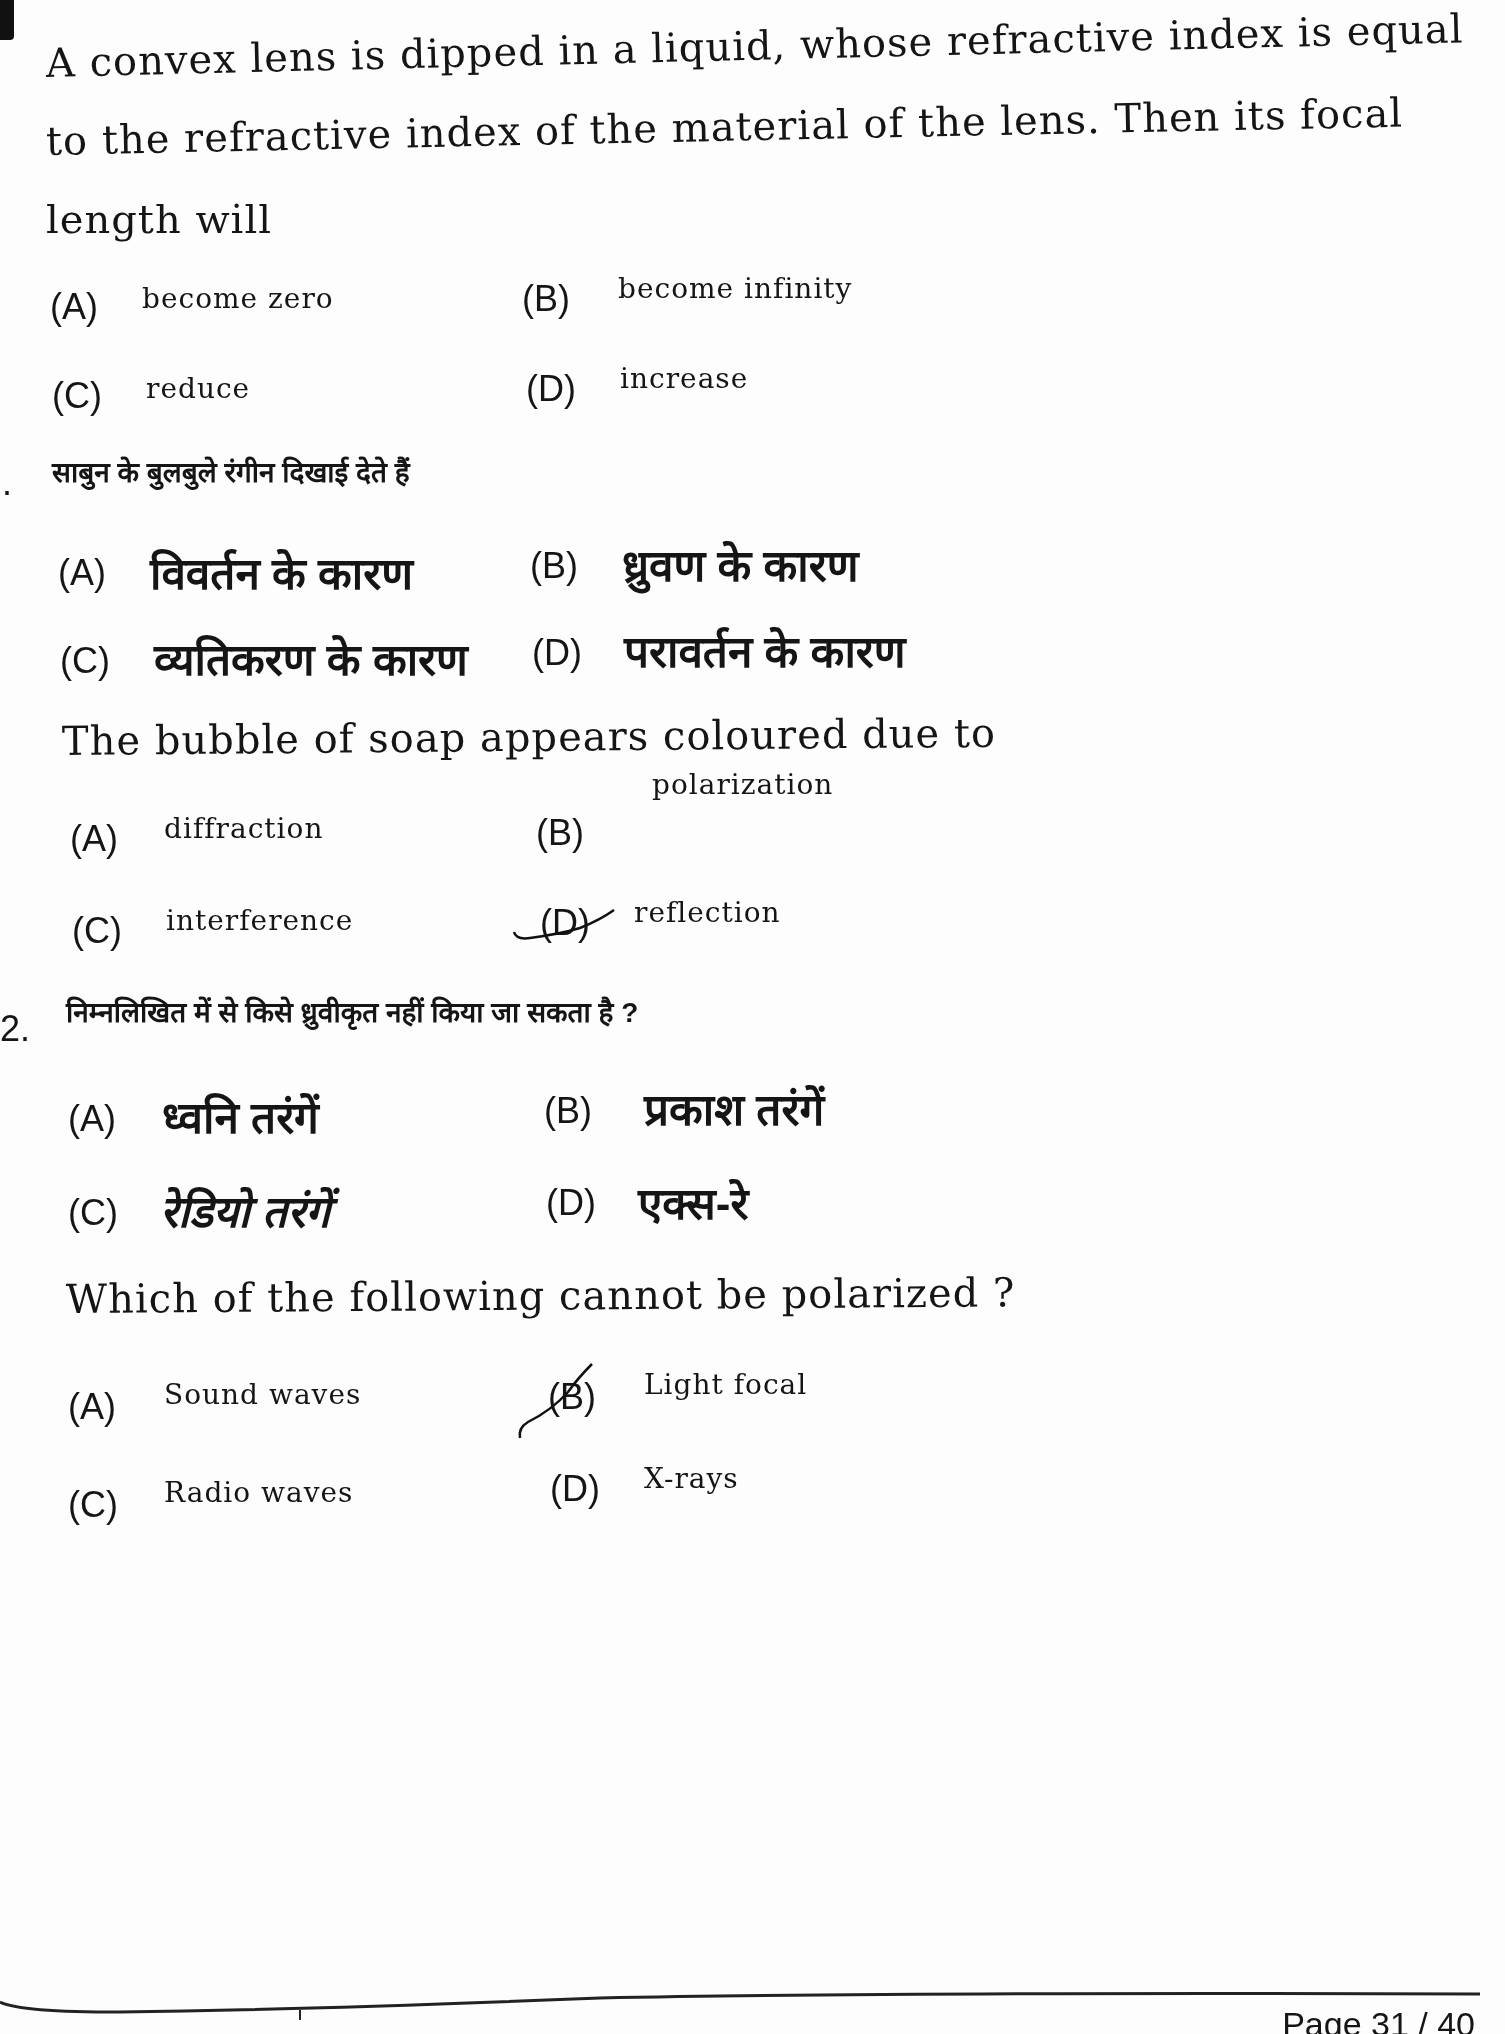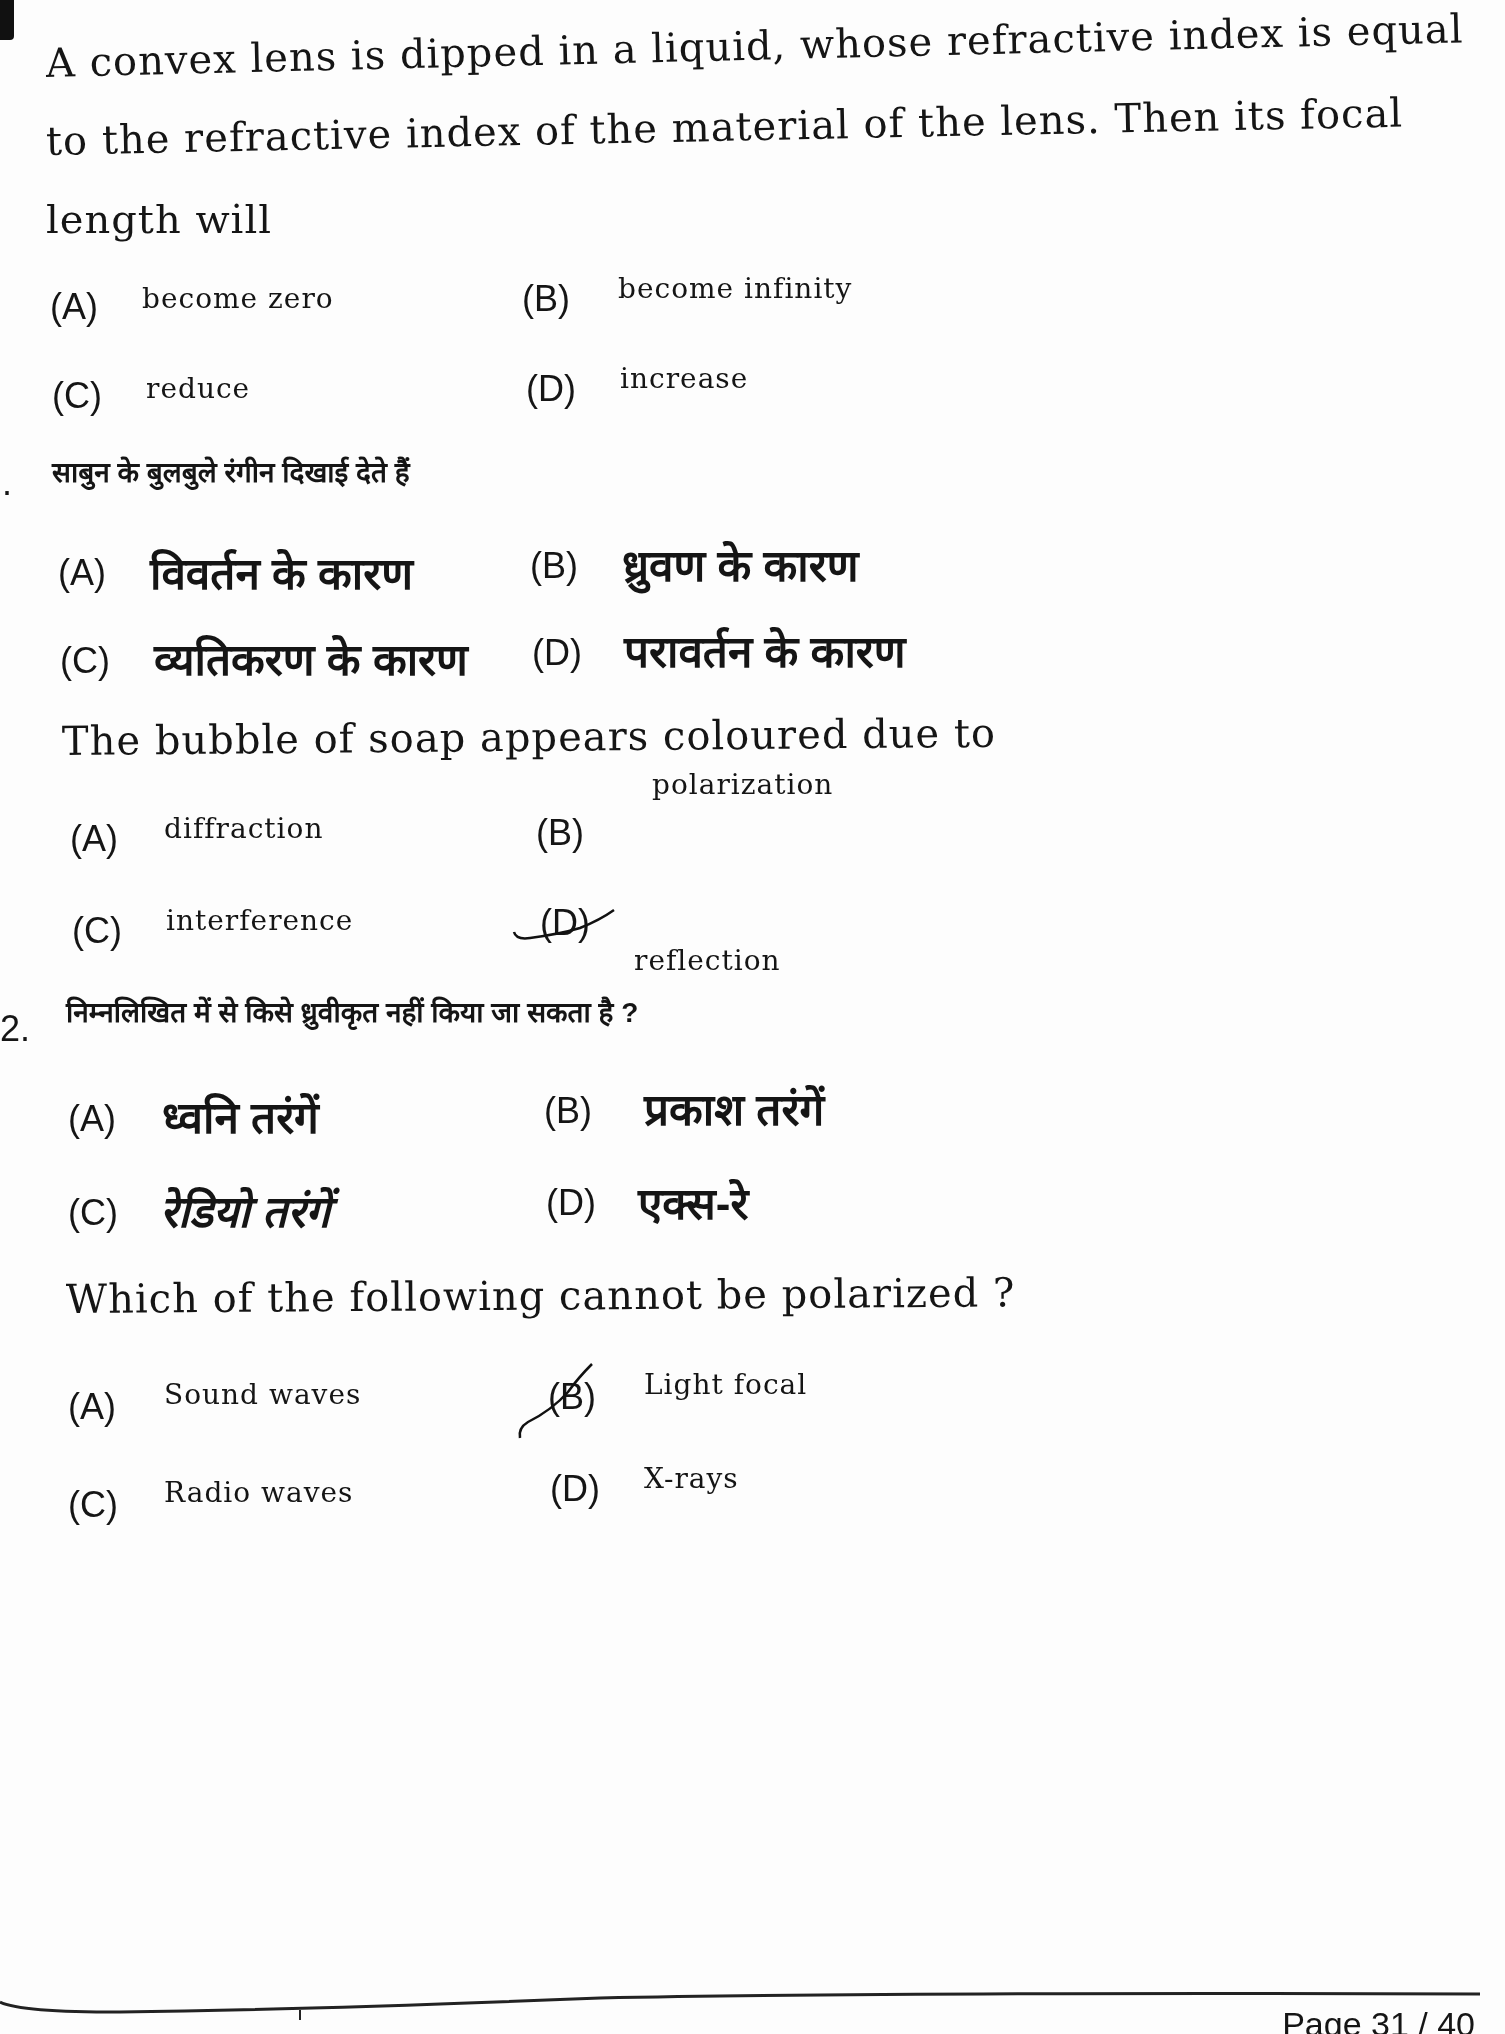--- a/index.html
+++ b/index.html
@@ -52,21 +52,21 @@
 
   <div class="txt q-en" style="left:62px; top:718px; transform:rotate(-0.5deg); transform-origin:left;">The bubble of soap appears coloured due to</div>
 
   <div class="txt lbl" style="left:70px; top:818px;">(A)</div>
   <div class="txt opt" style="left:164px; top:812px;">diffraction</div>
   <div class="txt lbl" style="left:536px; top:812px;">(B)</div>
   <div class="txt opt" style="left:630px; top:768px;margin-left:22px;">polarization</div>
   <div class="txt lbl" style="left:72px; top:910px;">(C)</div>
   <div class="txt opt" style="left:166px; top:904px;">interference</div>
   <div class="txt lbl" style="left:540px; top:902px;">(D)</div>
-  <div class="txt opt" style="left:634px; top:896px;margin-top:48px;">reflection</div>
+  <div class="txt opt" style="left:634px; top:896px;">reflection</div>
   <svg class="mark" style="left:510px; top:892px;" width="110" height="52">
     <path d="M4 40 Q6 48 20 46 Q50 42 70 36 Q90 28 104 18" stroke="#111" stroke-width="2.5" fill="none"></path>
   </svg>
 </div>
 
 <div>
   <div class="txt num" style="left:0px; top:1008px;">2.</div>
   <div class="txt q-hi" style="left:66px; top:992px;">निम्नलिखित में से किसे ध्रुवीकृत नहीं किया जा सकता है ?</div>
 
   <div class="txt lbl" style="left:68px; top:1098px;">(A)</div>

